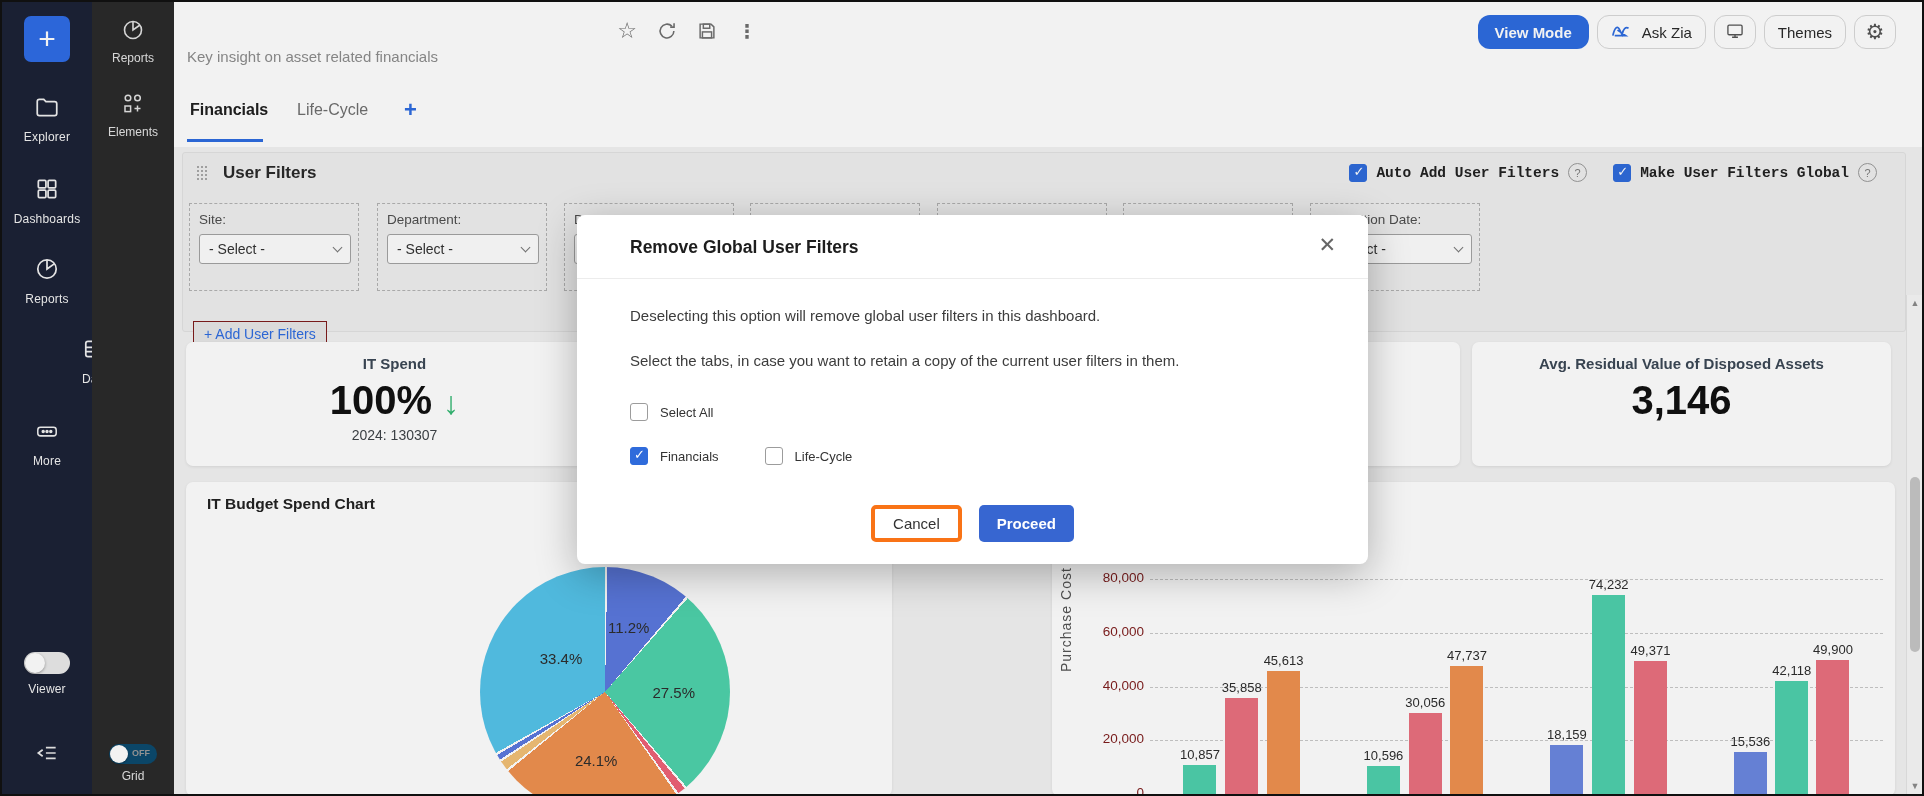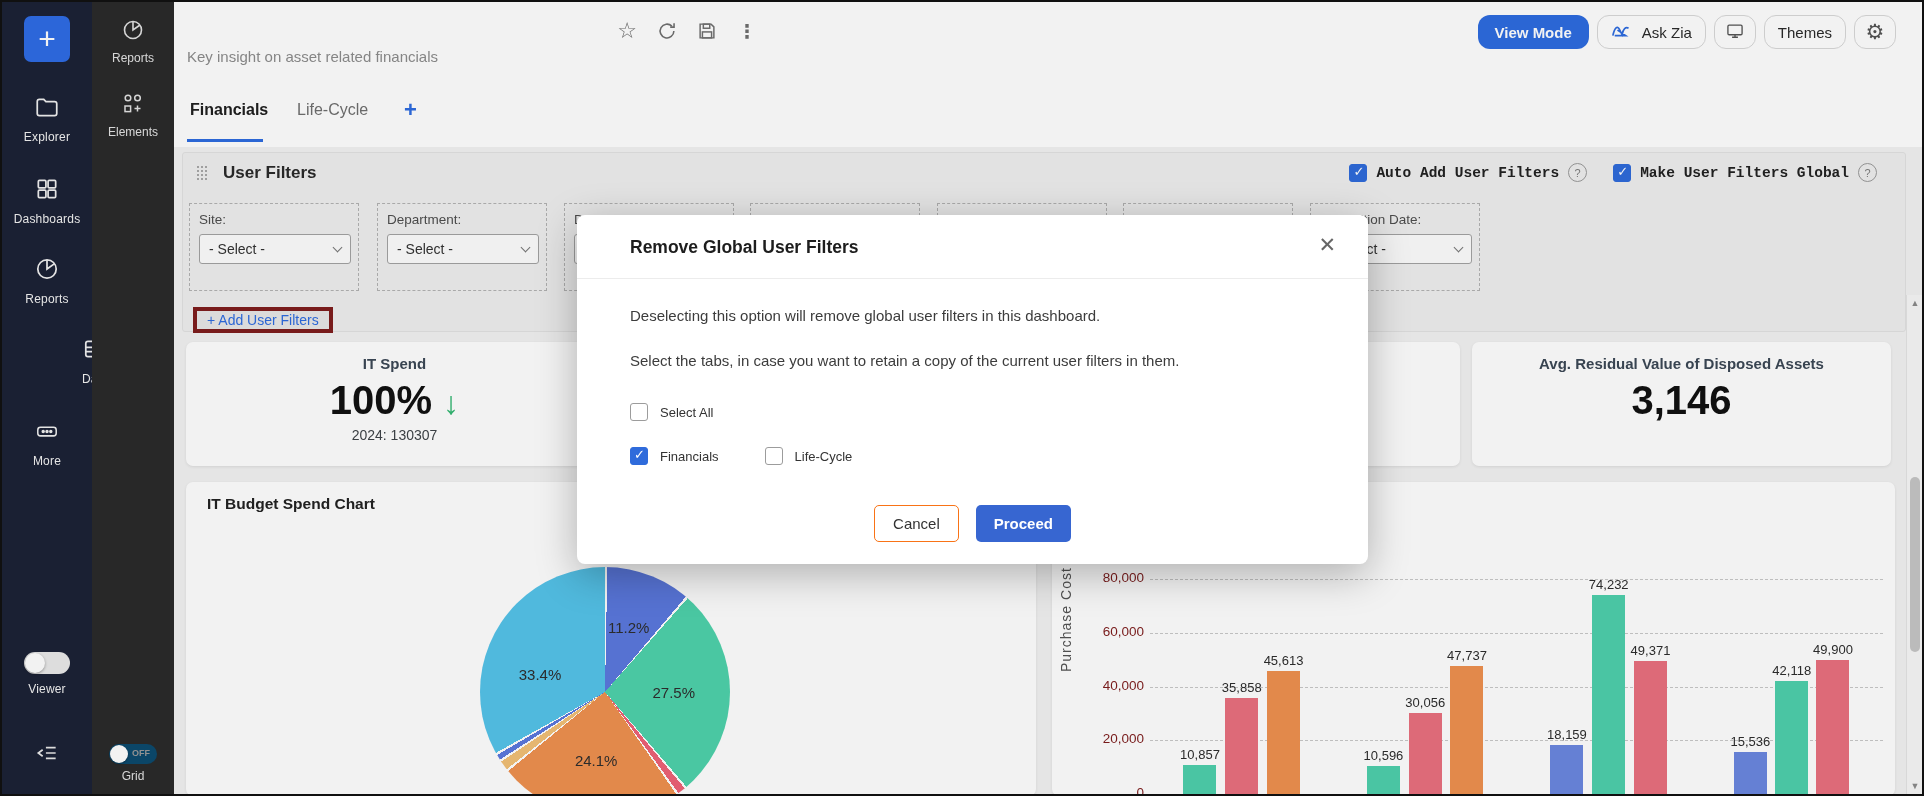--- a/index.html
+++ b/index.html
@@ -63,21 +63,21 @@
   .opt-label{font-size:14.5px;font-weight:600;color:#222;font-family:Liberation Mono, monospace;}
   .cb{width:18px;height:18px;border:1.5px solid #9c9c9c;border-radius:3px;background:#fff;position:relative;cursor:pointer;flex:0 0 auto;}
   .cb.on{background:#2f6bdb;border-color:#2f6bdb;}
   .cb.on::after{content:"✓";position:absolute;left:3px;top:-1px;color:#fff;font-size:13px;font-weight:700;}
   .qmark{width:19px;height:19px;border:1px solid #9a9a9a;border-radius:50%;color:#7d7d7d;font-size:11px;display:flex;align-items:center;justify-content:center;cursor:pointer;}
   .filter-box{position:absolute;top:50px;width:170px;height:88px;border:1px dashed #b3b3b3;padding:8px 9px;}
   .filter-label{font-size:13.5px;color:#4e4e4e;}
   .filter-select{margin-top:7px;width:152px;height:30px;background:#fdfdfd;border:1px solid #a3a3a3;border-radius:3px;
     display:flex;align-items:center;justify-content:space-between;padding:0 9px;font-size:14px;color:#333;cursor:pointer;}
   .chev{width:7px;height:7px;border-right:1.5px solid #777;border-bottom:1.5px solid #777;transform:rotate(45deg);margin-top:-3px;}
-  .add-filters{position:absolute;left:10px;top:154px;height:26px;background:#e7e7e7;border:4px solid #7f1d1d;
+  .add-filters{position:absolute;left:10px;top:168px;height:26px;background:#e7e7e7;border:1px solid #7f1d1d;
     display:flex;align-items:center;padding:0 10px;font-size:14px;color:#2e6ce0;cursor:pointer;}
 
   
   .card{position:absolute;background:#fff;border-radius:7px;box-shadow:0 1px 3px rgba(0,0,0,.09);}
   .kpi-title{text-align:center;margin-top:13px;font-size:15px;font-weight:600;color:#3c4856;}
   .kpi-value{text-align:center;margin-top:6px;font-size:40px;font-weight:700;color:#111;}
   .kpi-arrow{color:#34b873;font-weight:400;font-size:32px;}
   .kpi-sub{text-align:center;margin-top:4px;font-size:14px;color:#3f4448;}
   .chart-title{position:absolute;left:21px;top:13px;font-size:15.5px;font-weight:700;color:#222;}
 
@@ -108,21 +108,21 @@
   .overlay{position:absolute;inset:0;background:rgba(0,0,0,.05);}
   .modal{position:absolute;left:575px;top:213px;width:791px;height:349px;background:#fff;border-radius:8px;
     box-shadow:0 10px 40px rgba(0,0,0,.28);}
   .modal-title{position:absolute;left:53px;top:22px;font-size:17.5px;font-weight:700;color:#1d1d1d;}
   .modal-close{position:absolute;right:32px;top:18px;font-size:21px;color:#666;cursor:pointer;}
   .modal-divider{position:absolute;left:0;top:63px;width:100%;height:1px;background:#ececec;}
   .modal-line{position:absolute;left:53px;font-size:15px;color:#3c3c3c;}
   .modal-cbrow{position:absolute;left:53px;display:flex;align-items:center;gap:12px;}
   .modal-cbrow .lbl{font-size:13px;color:#333;}
   .modal-btns{position:absolute;left:0;top:290px;width:100%;display:flex;justify-content:center;gap:17px;}
-  .btn-cancel{background:#fff;border:1px solid #f97316;color:#333;padding:0 18px;height:37px;border-radius:5px;}
+  .btn-cancel{background:#fff;border:4px solid #f97316;color:#333;padding:0 18px;height:37px;border-radius:5px;}
   .btn-proceed{background:#3766d1;color:#fff;font-weight:700;padding:0 18px;height:37px;border-radius:5px;}
 </style>
 </head>
 <body>
 
 <div class="screen">
 
   <aside class="sb1">
     <div class="plus-btn">+</div>
 
@@ -336,29 +336,29 @@
         <div class="kpi-value"><span>100%</span> <span class="kpi-arrow">↓</span></div>
         <div class="kpi-sub">2024: 130307</div>
       </div>
       <div class="card" style="left:445px;top:195px;width:417px;height:124px;"></div>
       <div class="card" style="left:878px;top:195px;width:408px;height:124px;"></div>
       <div class="card" style="left:1298px;top:195px;width:419px;height:124px;">
         <div class="kpi-title">Avg. Residual Value of Disposed Assets</div>
         <div class="kpi-value">3,146</div>
       </div>
 
-      <div class="card" style="left:12px;top:335px;width:850px;height:314px;text-align:center;">
+      <div class="card" style="left:12px;top:335px;width:706px;height:314px;text-align:center;">
         <div class="pie-wrap">
           <div class="chart-title">IT Budget Spend Chart</div>
           <div class="pie-circle" style="background: conic-gradient(rgb(255, 255, 255) 0%, rgb(255, 255, 255) 0.3%, rgb(91, 121, 222) 0.3%, rgb(91, 121, 222) 11.2%, rgb(255, 255, 255) 11.2%, rgb(255, 255, 255) 11.5%, rgb(79, 210, 171) 11.5%, rgb(79, 210, 171) 38.7%, rgb(255, 255, 255) 38.7%, rgb(255, 255, 255) 39%, rgb(238, 99, 120) 39%, rgb(238, 99, 120) 40%, rgb(255, 255, 255) 40%, rgb(255, 255, 255) 40.3%, rgb(239, 145, 80) 40.3%, rgb(239, 145, 80) 64.1%, rgb(255, 255, 255) 64.1%, rgb(255, 255, 255) 64.4%, rgb(242, 192, 119) 64.4%, rgb(242, 192, 119) 65.6%, rgb(255, 255, 255) 65.6%, rgb(255, 255, 255) 65.9%, rgb(91, 121, 222) 65.9%, rgb(91, 121, 222) 66.6%, rgb(255, 255, 255) 66.6%, rgb(255, 255, 255) 66.9%, rgb(85, 195, 233) 66.9%, rgb(85, 195, 233) 100%);"></div>
           <div>
               <div class="pie-label" style="left: 442.694px; top: 145.462px;">11.2%</div>
               <div class="pie-label" style="left: 487.75px; top: 209.784px;">27.5%</div>
               <div class="pie-label" style="left: 410.169px; top: 278.18px;">24.1%</div>
-              <div class="pie-label" style="left: 354px; top: 175.75px; margin-top: 16px;">33.4%</div>
+              <div class="pie-label" style="left: 375px; top: 175.75px;">33.4%</div>
             </div>
         </div>
       </div>
 
       <div class="card bar-card" style="left:878px;top:335px;width:843px;height:314px;">
         <div class="ylab">Purchase Cost</div>
         <div class="grid-area">
             <div class="gridline" style="top: 312px;"></div>
             <div class="gridline" style="top: 258.25px;"></div>
             <div class="gridline" style="top: 204.5px;"></div>

